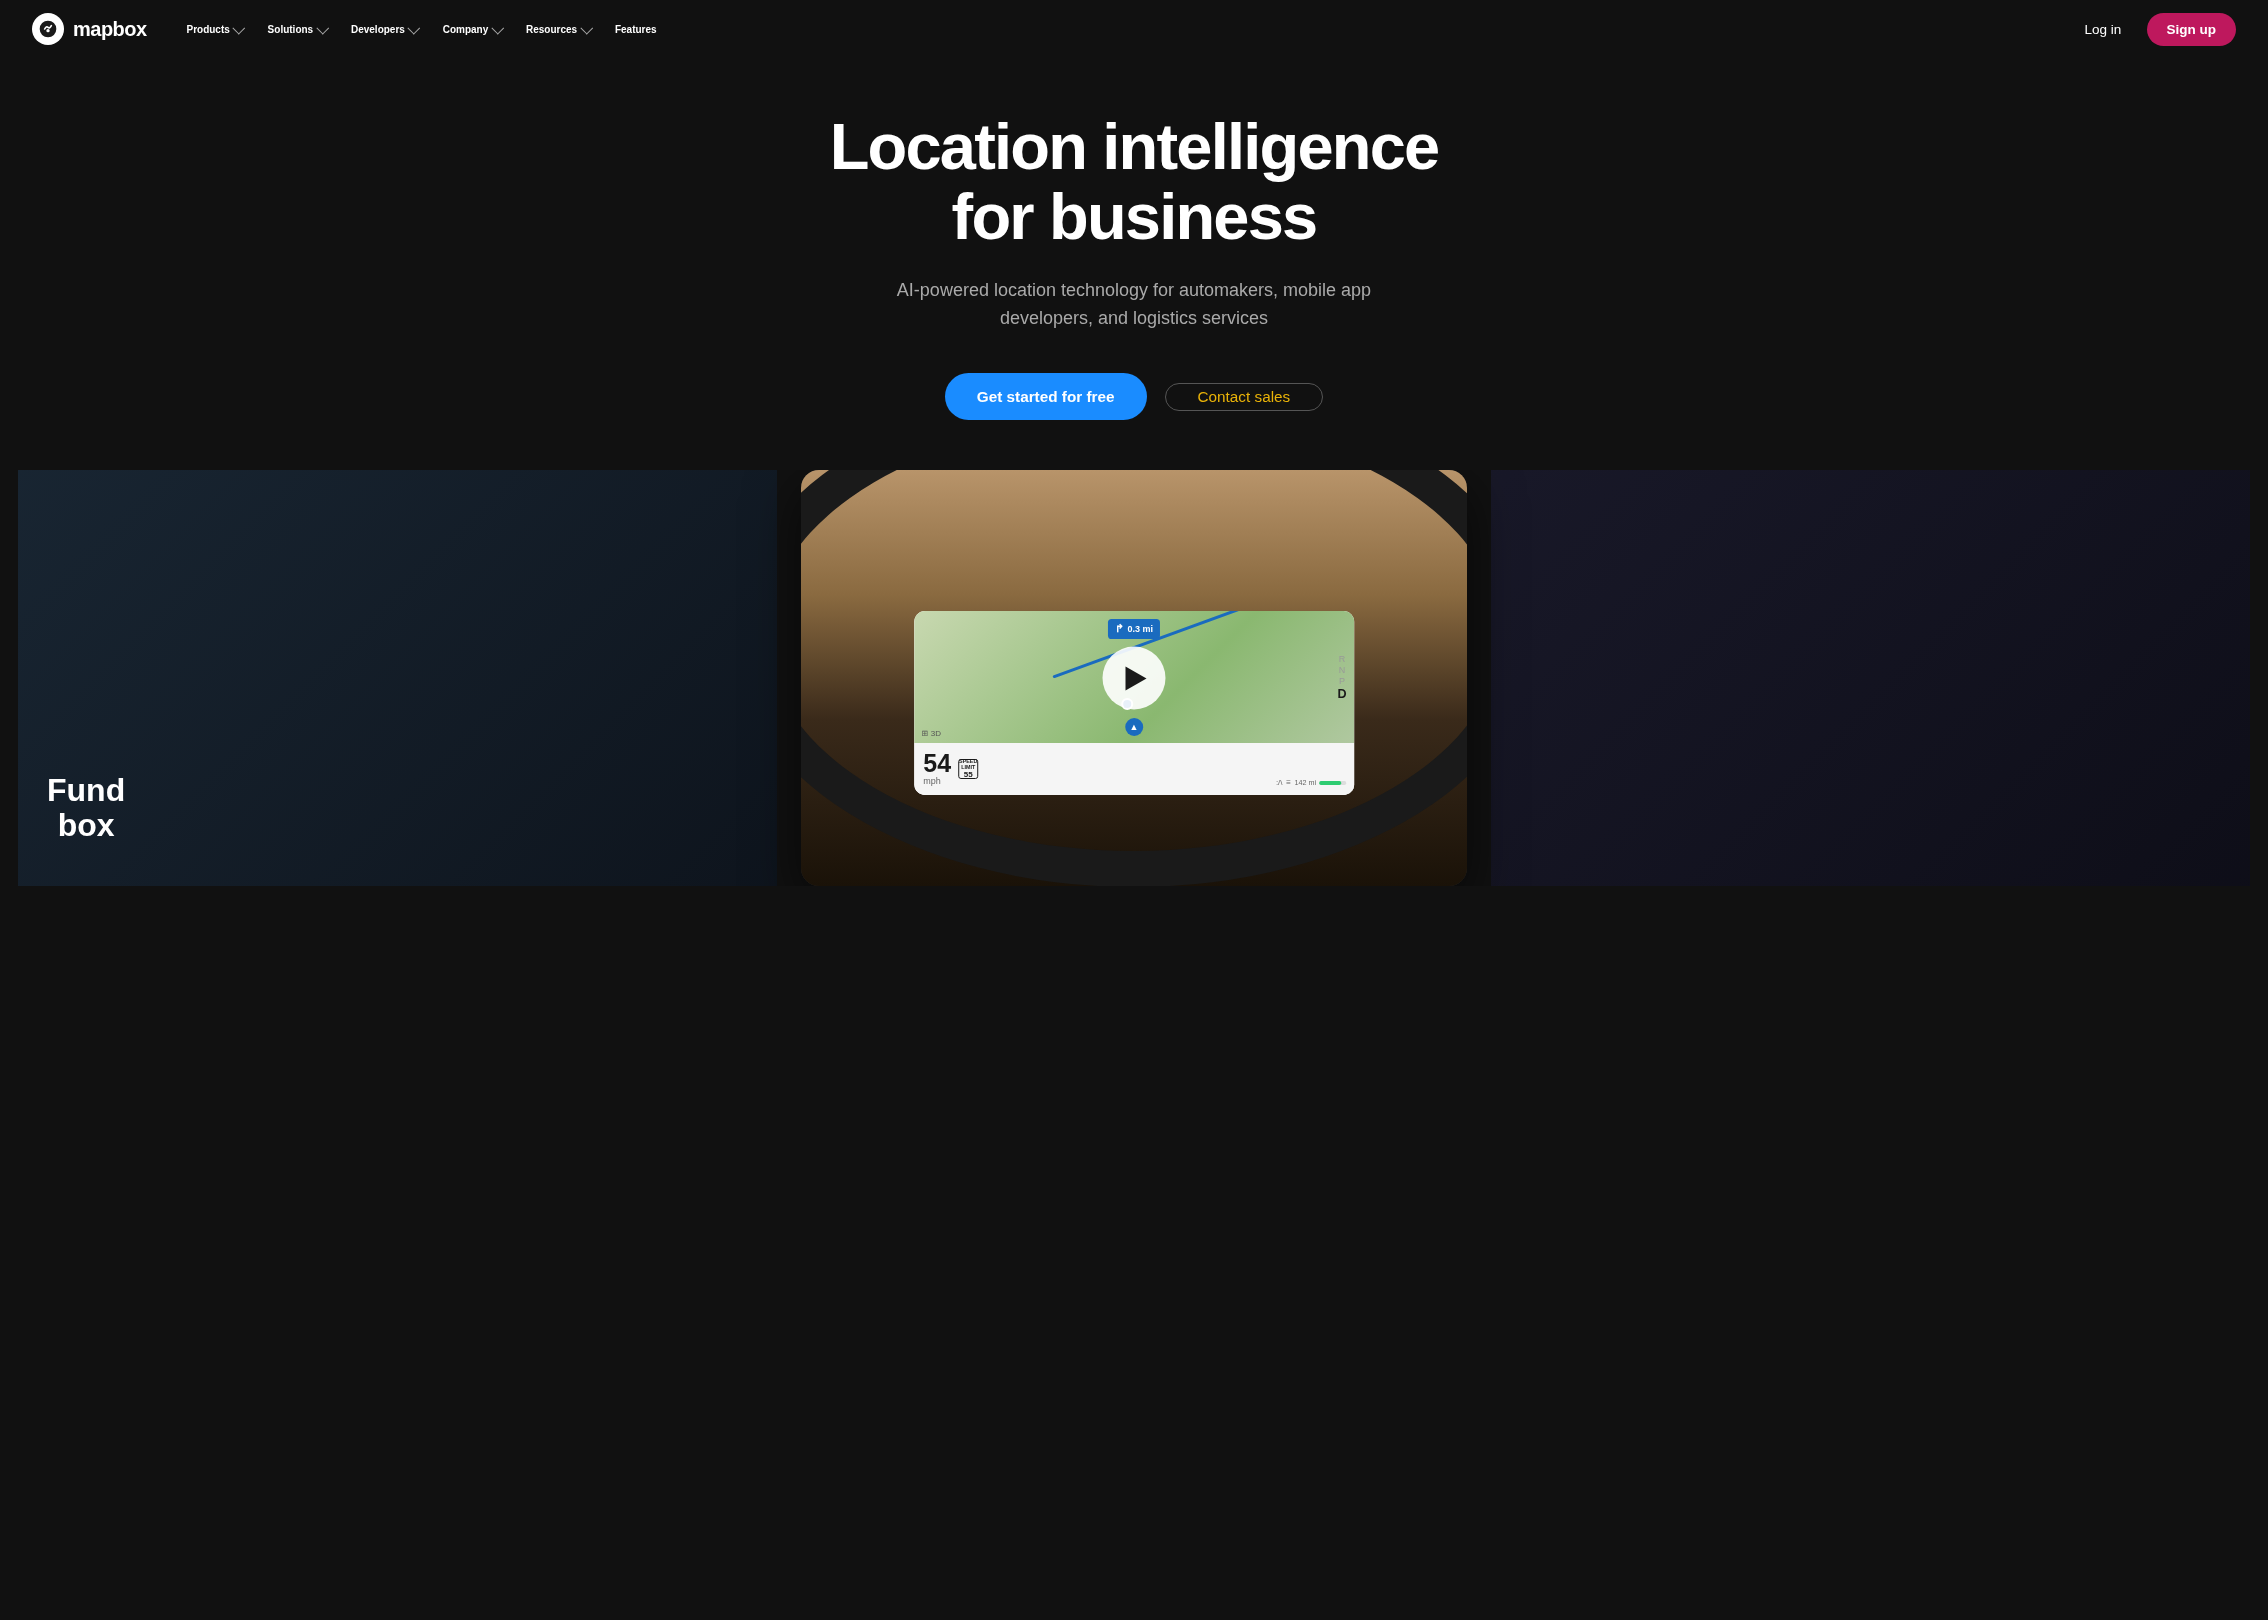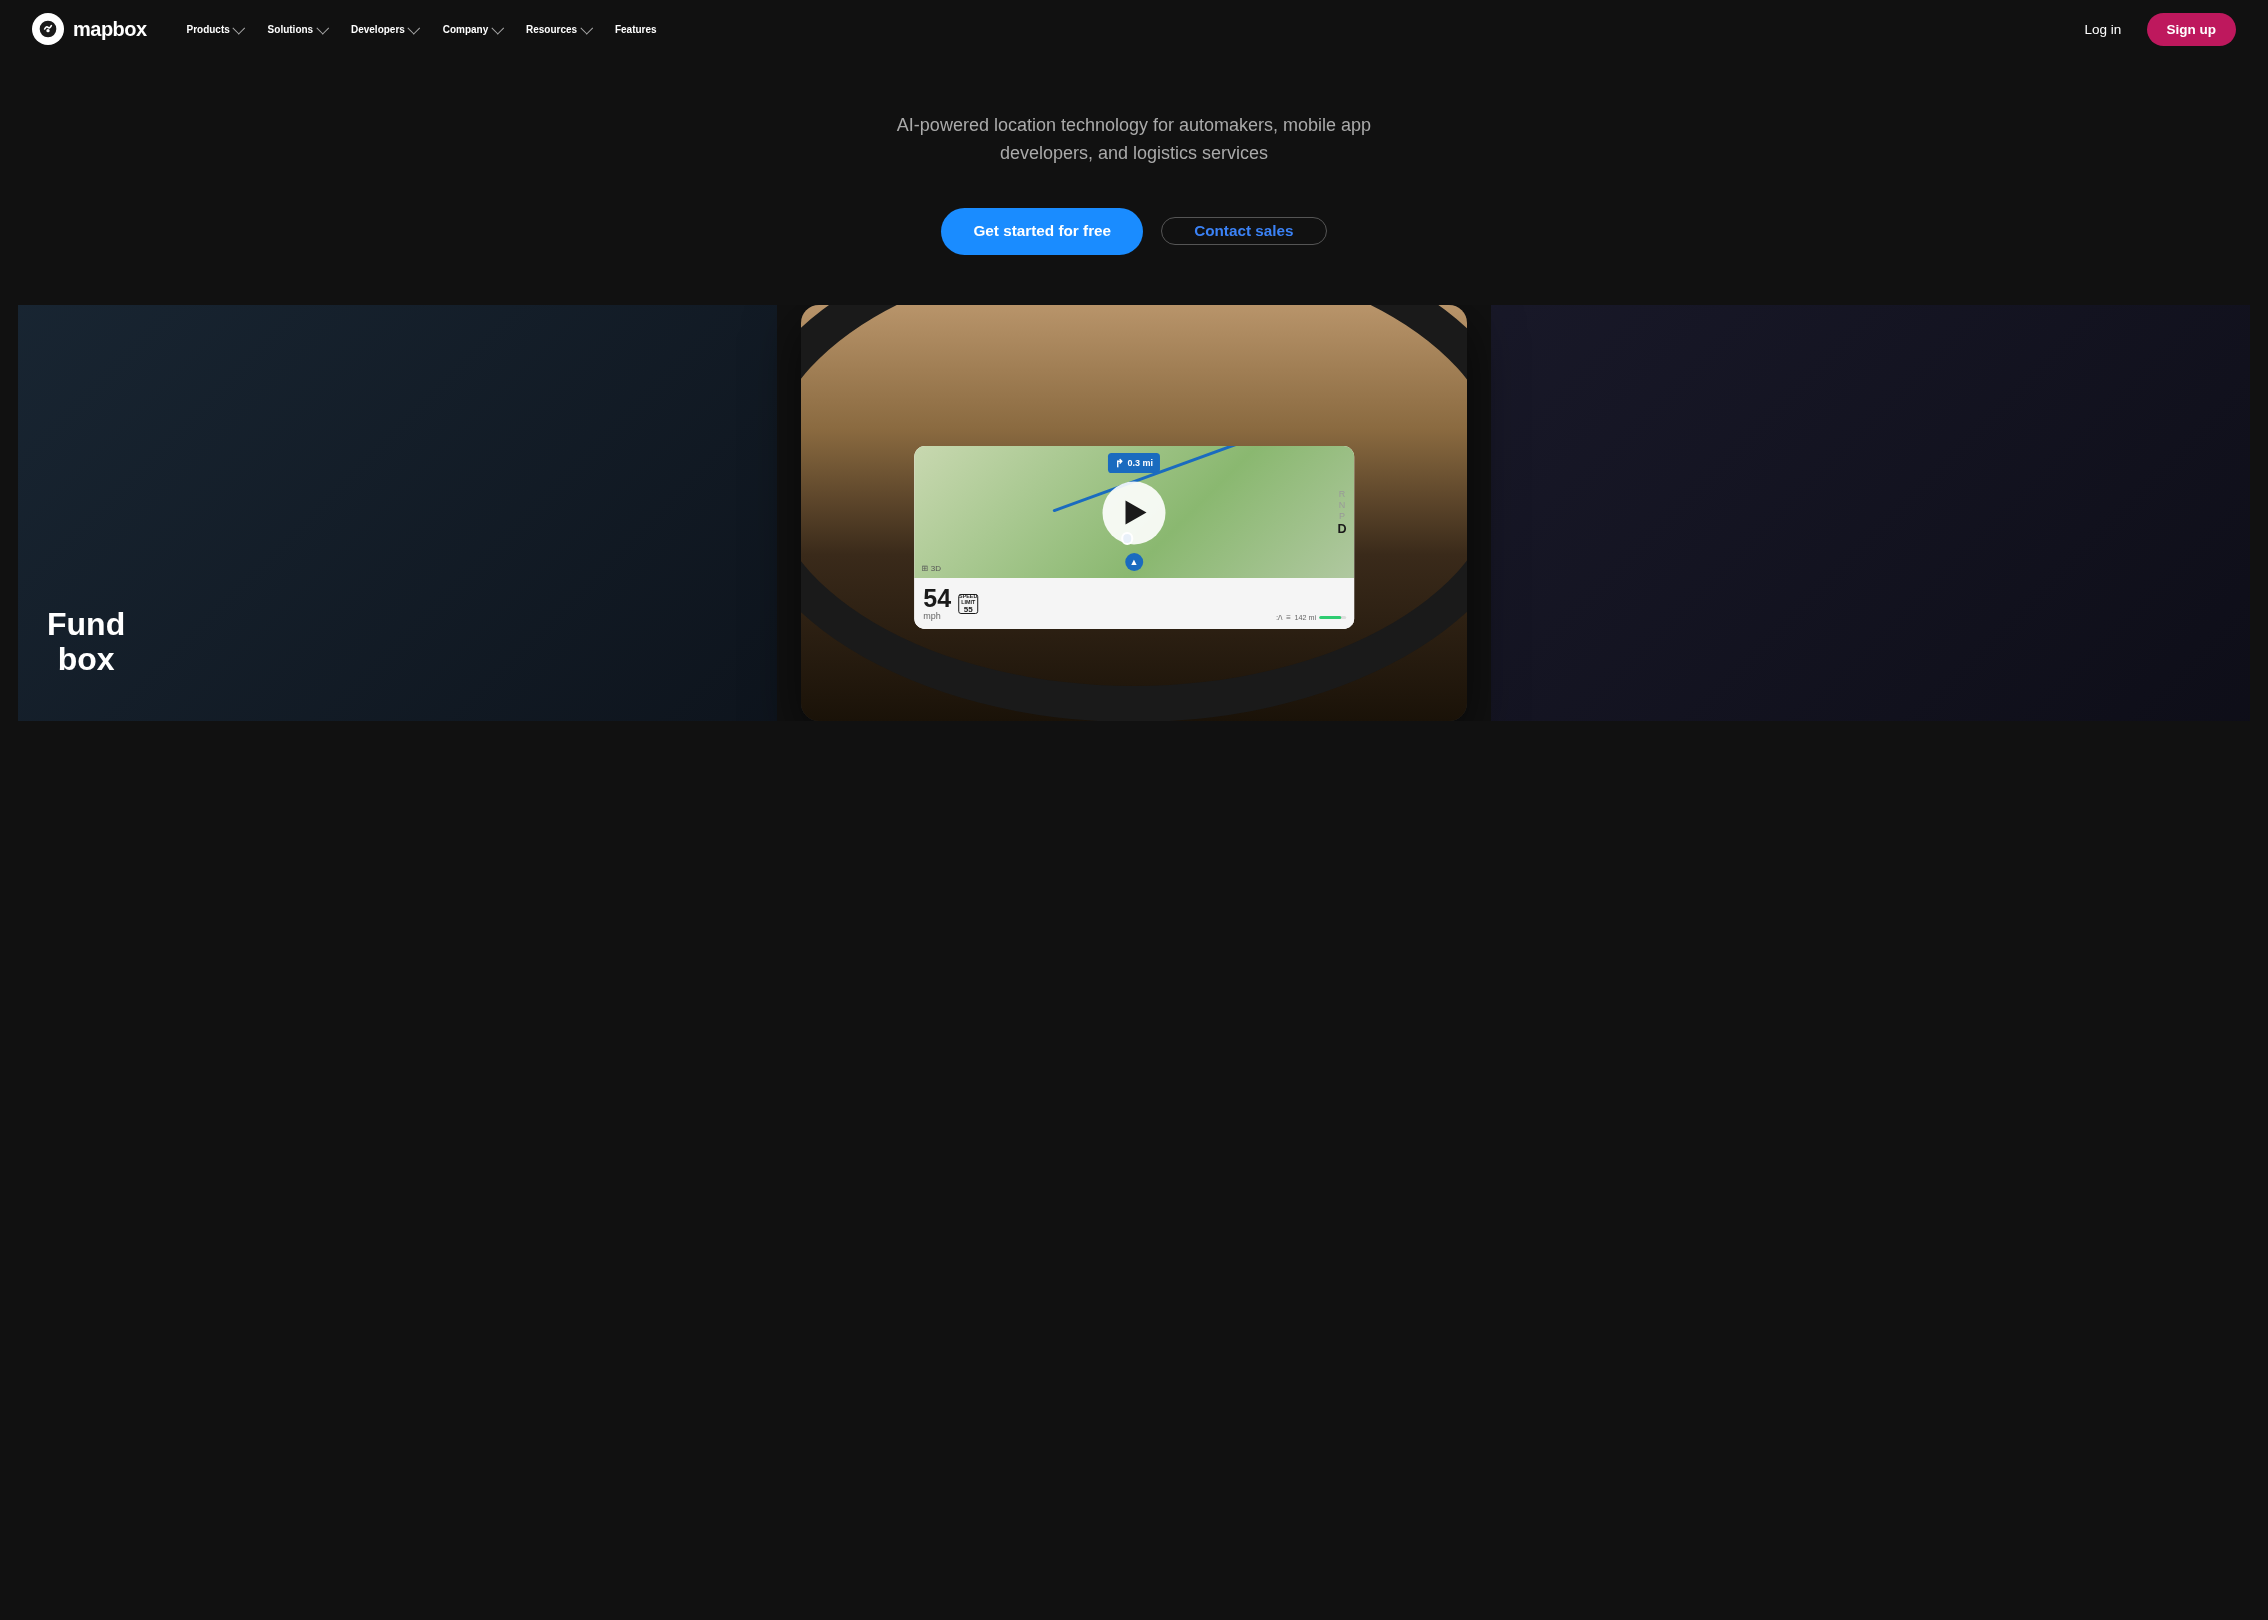--- a/index.html
+++ b/index.html
@@ -142,24 +142,24 @@
       border: none;
       font-size: 15.3px;
       font-weight: 600;
       padding: 14.4px 32px;
       border-radius: 29px;
       cursor: pointer;
       transition: background 0.15s;
     }
     .btn-secondary {
       background: transparent;
-      color: #3b82f6;
+      color: #eab308;
       border: 1.8px solid #555;
       font-size: 15.3px;
-      font-weight: 700;
+      font-weight: 400;
       padding: 4px 32px;
       border-radius: 29px;
       cursor: pointer;
       transition: border-color 0.15s;
     }
 
     
     .video-section {
       position: relative;
       width: 100%;
@@ -537,20 +537,24 @@
     </ul>
   </div>
 
   <div class="nav-right">
     <a href="#" class="btn-login">Log in</a>
     <a href="#" class="btn-signup">Sign up</a>
   </div>
 </nav>
 
 <section class="hero">
+  <h1>
+    <span>Location intelligence</span><br>
+    <span>for business</span>
+  </h1>
   <p>AI-powered location technology for automakers, mobile app developers, and logistics services</p>
   <div class="hero-buttons">
     <button class="btn-primary">Get started for free</button>
     <button class="btn-secondary">Contact sales</button>
   </div>
 
   <div class="video-section">
 
     <div class="side-card-left">
       <div class="side-bg-left-img"></div>

